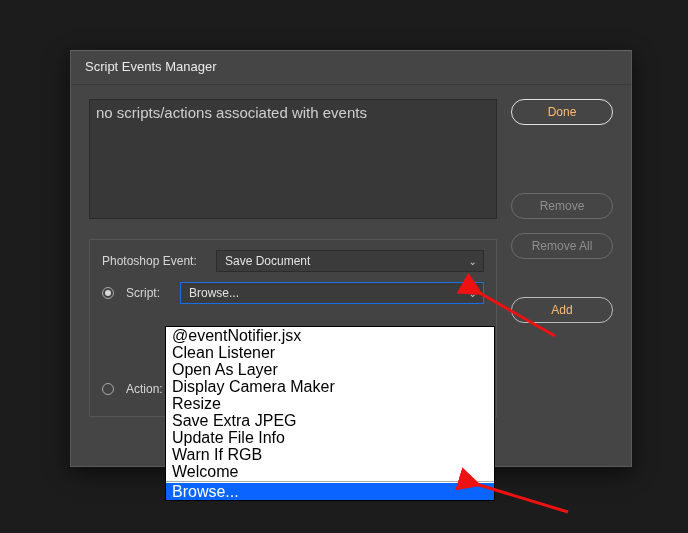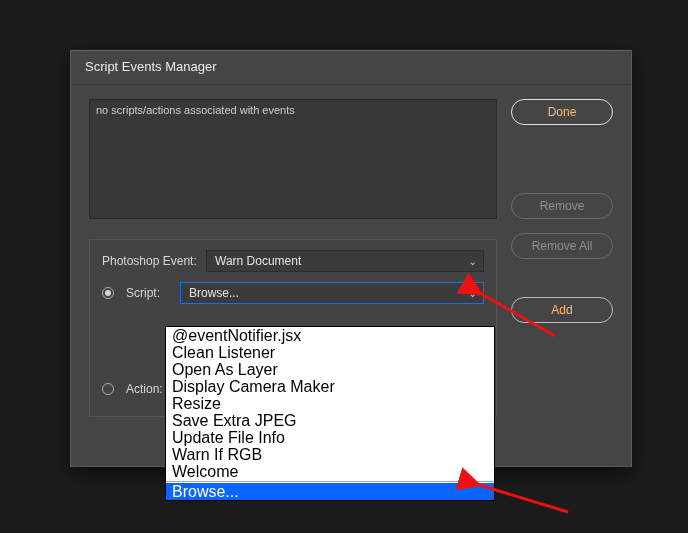--- a/index.html
+++ b/index.html
@@ -29,31 +29,31 @@
 }
 .chk.checked::after { content: ""; width: 8px; height: 8px; background: #d0d0d0; }
 .enable-label { color: #dcdcdc; font-size: 12px; }
 
 .two-col { display: flex; gap: 14px; }
 .left-col { flex: 1 1 auto; }
 .right-col { width: 102px; display: flex; flex-direction: column; gap: 14px; }
 
 .list-box {
   background: #383838; border: 1px solid #2a2a2a;
-  height: 120px; padding: 4px 6px; color: #cfcfcf; font-size: 11px;
+  height: 120px; padding: 4px 6px; color: #cfcfcf; font-size: 15px;
 }
 
 .section2 {
   margin-top: 20px;
   border: 1px solid #555;
   background: #434343;
   padding: 10px 12px 14px 12px;
   position: relative;
 }
-.field-row { display: flex; align-items: center; gap: 0; margin-bottom: 10px; }
+.field-row { display: flex; align-items: center; gap: 10px; margin-bottom: 10px; }
 .field-label { color: #d6d6d6; font-size: 12px; width: 104px; }
 .radio-row { display: flex; align-items: center; gap: 12px; margin-bottom: 6px; margin-top: 4px; }
 .radio-row .field-label { width: auto; }
 .radio {
   width: 12px; height: 12px; border-radius: 50%; border: 1px solid #aaa;
   display: inline-flex; align-items: center; justify-content: center;
 }
 .radio.selected::after { content: ""; width: 6px; height: 6px; border-radius: 50%; background: #d8d8d8; }
 
 .dropdown {
@@ -105,21 +105,21 @@
     <div class="two-col">
       <div class="left-col">
         <div class="list-box">
           <span>no scripts/actions associated with events</span>
         </div>
 
         <div class="section2">
           <div class="field-row">
             <span class="field-label">Photoshop Event:</span>
             <div class="dropdown">
-              <span>Warn Document</span>
+              <span>Save Document</span>
               <span class="chev">⌄</span>
             </div>
           </div>
 
           <div class="radio-row" style="margin-top:6px;">
             <span class="radio selected"></span>
             <span class="field-label" style="width:42px;">Script:</span>
             <div class="dropdown open" style="flex:1;">
               <span>Browse...</span>
               <span class="chev">⌄</span>

